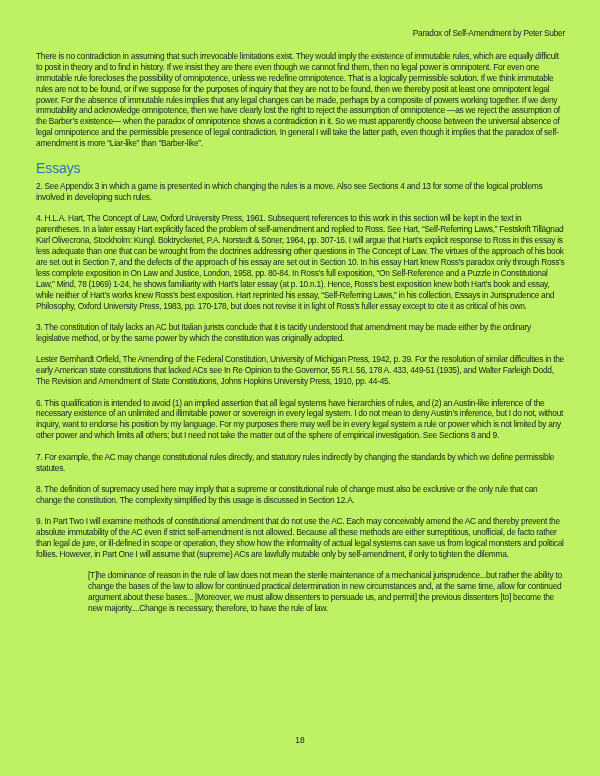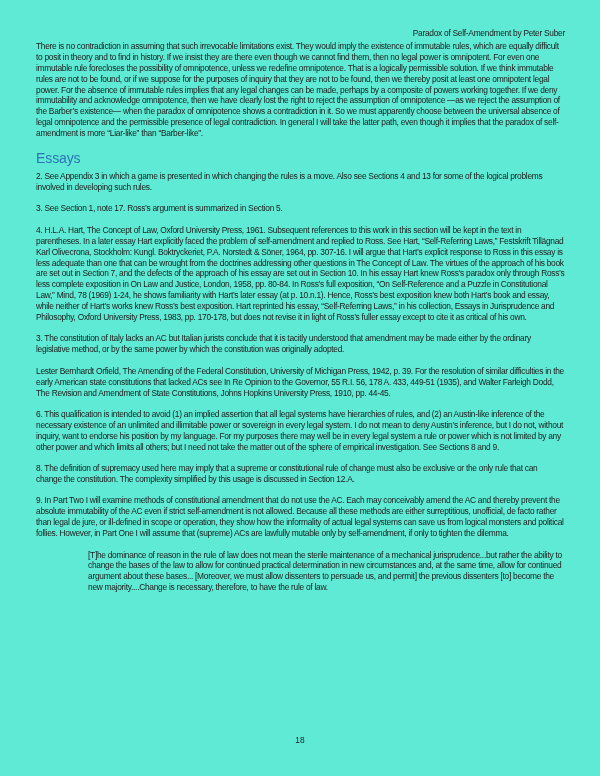--- a/index.html
+++ b/index.html
@@ -19,21 +19,21 @@
     line-height: 10.9px;
     letter-spacing: -0.28px;
     color: #1c1c1c;
     overflow: hidden;
   }
   .doc-header {
     text-align: right;
     margin: 0 0 0 0;
   }
   .intro-para {
-    margin: 2px 0 11px 0;
+    margin: 12px 0 11px 0;
   }
   .notes-heading {
     font-weight: 400;
     font-size: 14px;
     line-height: 16px;
     letter-spacing: -0.1px;
     margin: 10px 0 5px 0;
   }
   .notes-list p {
     margin: 0 0 10.5px 0;
@@ -47,33 +47,33 @@
     left: 0;
     right: 0;
     bottom: 30px;
     text-align: center;
     letter-spacing: 0;
   }
 </style>
 </head>
 <body>
 
-<div class="page" style="color: rgb(28, 28, 28); background: #5eead4;">
+<div class="page" style="color: rgb(28, 28, 28); background: #bef264;">
   <div class="doc-header">Paradox of Self-Amendment by Peter Suber</div>
 
   <div class="intro-para">There is no contradiction in assuming that such irrevocable limitations exist. They would imply the existence of immutable rules, which are equally difficult to posit in theory and to find in history. If we insist they are there even though we cannot find them, then no legal power is omnipotent. For even one immutable rule forecloses the possibility of omnipotence, unless we redefine omnipotence. That is a logically permissible solution. If we think immutable rules are not to be found, or if we suppose for the purposes of inquiry that they are not to be found, then we thereby posit at least one omnipotent legal power. For the absence of immutable rules implies that any legal changes can be made, perhaps by a composite of powers working together. If we deny immutability and acknowledge omnipotence, then we have clearly lost the right to reject the assumption of omnipotence —as we reject the assumption of the Barber’s existence— when the paradox of omnipotence shows a contradiction in it. So we must apparently choose between the universal absence of legal omnipotence and the permissible presence of legal contradiction. In general I will take the latter path, even though it implies that the paradox of self-amendment is more “Liar-like” than “Barber-like”.</div>
 
   <h2 class="notes-heading" id="notes-heading" style="color: rgb(46, 116, 181);">Essays</h2>
 
   <div class="notes-list" id="notes-list">
       <p class="para-note">2. See Appendix 3 in which a game is presented in which changing the rules is a move. Also see Sections 4 and 13 for some of the logical problems involved in developing such rules.</p>
-      <p class="para-note">3. See Section 1, note 17. Ross’s argument is summarized in Section 5.</p>
       <p class="para-note">4. H.L.A. Hart, The Concept of Law, Oxford University Press, 1961. Subsequent references to this work in this section will be kept in the text in parentheses. In a later essay Hart explicitly faced the problem of self-amendment and replied to Ross. See Hart, “Self-Referring Laws,” Festskrift Tillägnad Karl Olivecrona, Stockholm: Kungl. Boktryckeriet, P.A. Norstedt &amp; Söner, 1964, pp. 307-16. I will argue that Hart’s explicit response to Ross in this essay is less adequate than one that can be wrought from the doctrines addressing other questions in The Concept of Law. The virtues of the approach of his book are set out in Section 7, and the defects of the approach of his essay are set out in Section 10. In his essay Hart knew Ross’s paradox only through Ross’s less complete exposition in On Law and Justice, London, 1958, pp. 80-84. In Ross’s full exposition, “On Self-Reference and a Puzzle in Constitutional Law,” Mind, 78 (1969) 1-24, he shows familiarity with Hart’s later essay (at p. 10.n.1). Hence, Ross’s best exposition knew both Hart’s book and essay, while neither of Hart’s works knew Ross’s best exposition. Hart reprinted his essay, “Self-Referring Laws,” in his collection, Essays in Jurisprudence and Philosophy, Oxford University Press, 1983, pp. 170-178, but does not revise it in light of Ross’s fuller essay except to cite it as critical of his own.</p>
       <p class="para-note">3. The constitution of Italy lacks an AC but Italian jurists conclude that it is tacitly understood that amendment may be made either by the ordinary legislative method, or by the same power by which the constitution was originally adopted.</p>
       <p class="para-note">Lester Bernhardt Orfield, The Amending of the Federal Constitution, University of Michigan Press, 1942, p. 39. For the resolution of similar difficulties in the early American state constitutions that lacked ACs see In Re Opinion to the Governor, 55 R.I. 56, 178 A. 433, 449-51 (1935), and Walter Farleigh Dodd, The Revision and Amendment of State Constitutions, Johns Hopkins University Press, 1910, pp. 44-45.</p>
       <p class="para-note">6. This qualification is intended to avoid (1) an implied assertion that all legal systems have hierarchies of rules, and (2) an Austin-like inference of the necessary existence of an unlimited and illimitable power or sovereign in every legal system. I do not mean to deny Austin’s inference, but I do not, without inquiry, want to endorse his position by my language. For my purposes there may well be in every legal system a rule or power which is not limited by any other power and which limits all others; but I need not take the matter out of the sphere of empirical investigation. See Sections 8 and 9.</p>
+      <p class="para-note">7. For example, the AC may change constitutional rules directly, and statutory rules indirectly by changing the standards by which we define permissible statutes.</p>
       <p class="para-note">8. The definition of supremacy used here may imply that a supreme or constitutional rule of change must also be exclusive or the only rule that can change the constitution. The complexity simplified by this usage is discussed in Section 12.A.</p>
       <p class="para-note">9. In Part Two I will examine methods of constitutional amendment that do not use the AC. Each may conceivably amend the AC and thereby prevent the absolute immutability of the AC even if strict self-amendment is not allowed. Because all these methods are either surreptitious, unofficial, de facto rather than legal de jure, or ill-defined in scope or operation, they show how the informality of actual legal systems can save us from logical monsters and political follies. However, in Part One I will assume that (supreme) ACs are lawfully mutable only by self-amendment, if only to tighten the dilemma.</p>
       <p class="para-quote">[T]he dominance of reason in the rule of law does not mean the sterile maintenance of a mechanical jurisprudence...but rather the ability to change the bases of the law to allow for continued practical determination in new circumstances and, at the same time, allow for continued argument about these bases... [Moreover, we must allow dissenters to persuade us, and permit] the previous dissenters [to] become the new majority....Change is necessary, therefore, to have the rule of law.</p>
     </div>
 
   <div class="page-number">18</div>
 </div>
 
 </body></html>

